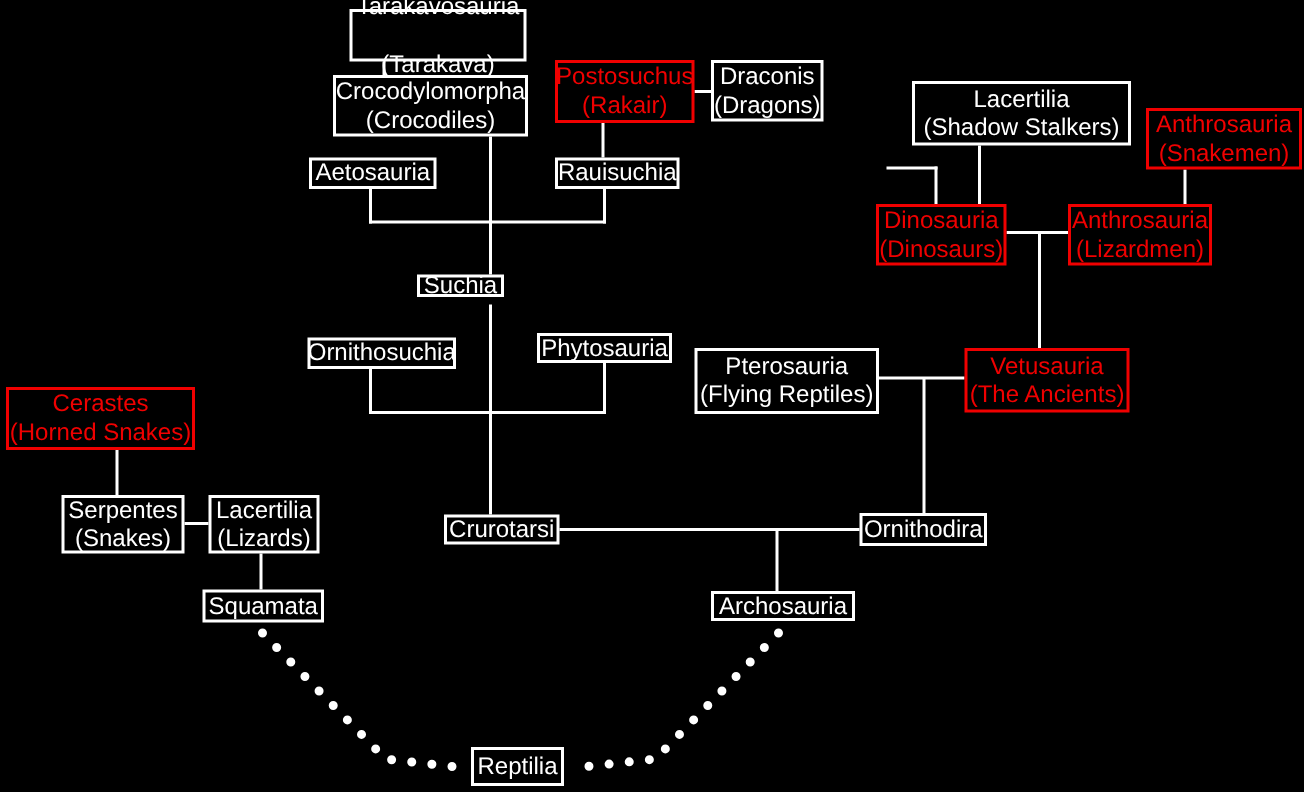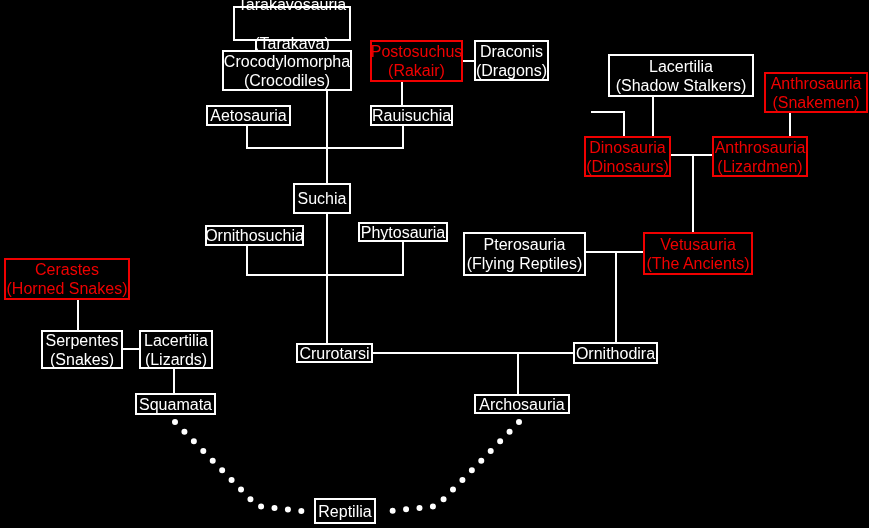--- a/index.html
+++ b/index.html
@@ -99,21 +99,21 @@
     <span>Rauisuchia</span>
   </div>
   <div class="node red" style="left:584px; top:136px; width:87px; height:41px;">
     <span>Dinosauria</span>
     <span>(Dinosaurs)</span>
   </div>
   <div class="node red" style="left:712px; top:136px; width:96px; height:41px;">
     <span>Anthrosauria</span>
     <span>(Lizardmen)</span>
   </div>
-  <div class="node" style="left:293px; top:183px; width:58px; height:31px;">
+  <div class="node" style="left:278px; top:183px; width:58px; height:15px;">
     <span>Suchia</span>
   </div>
   <div class="node" style="left:205px; top:225px; width:99px; height:21px;">
     <span>Ornithosuchia</span>
   </div>
   <div class="node" style="left:358px; top:222px; width:90px; height:20px;">
     <span>Phytosauria</span>
   </div>
   <div class="node" style="left:463px; top:232px; width:123px; height:44px;">
     <span>Pterosauria</span>

